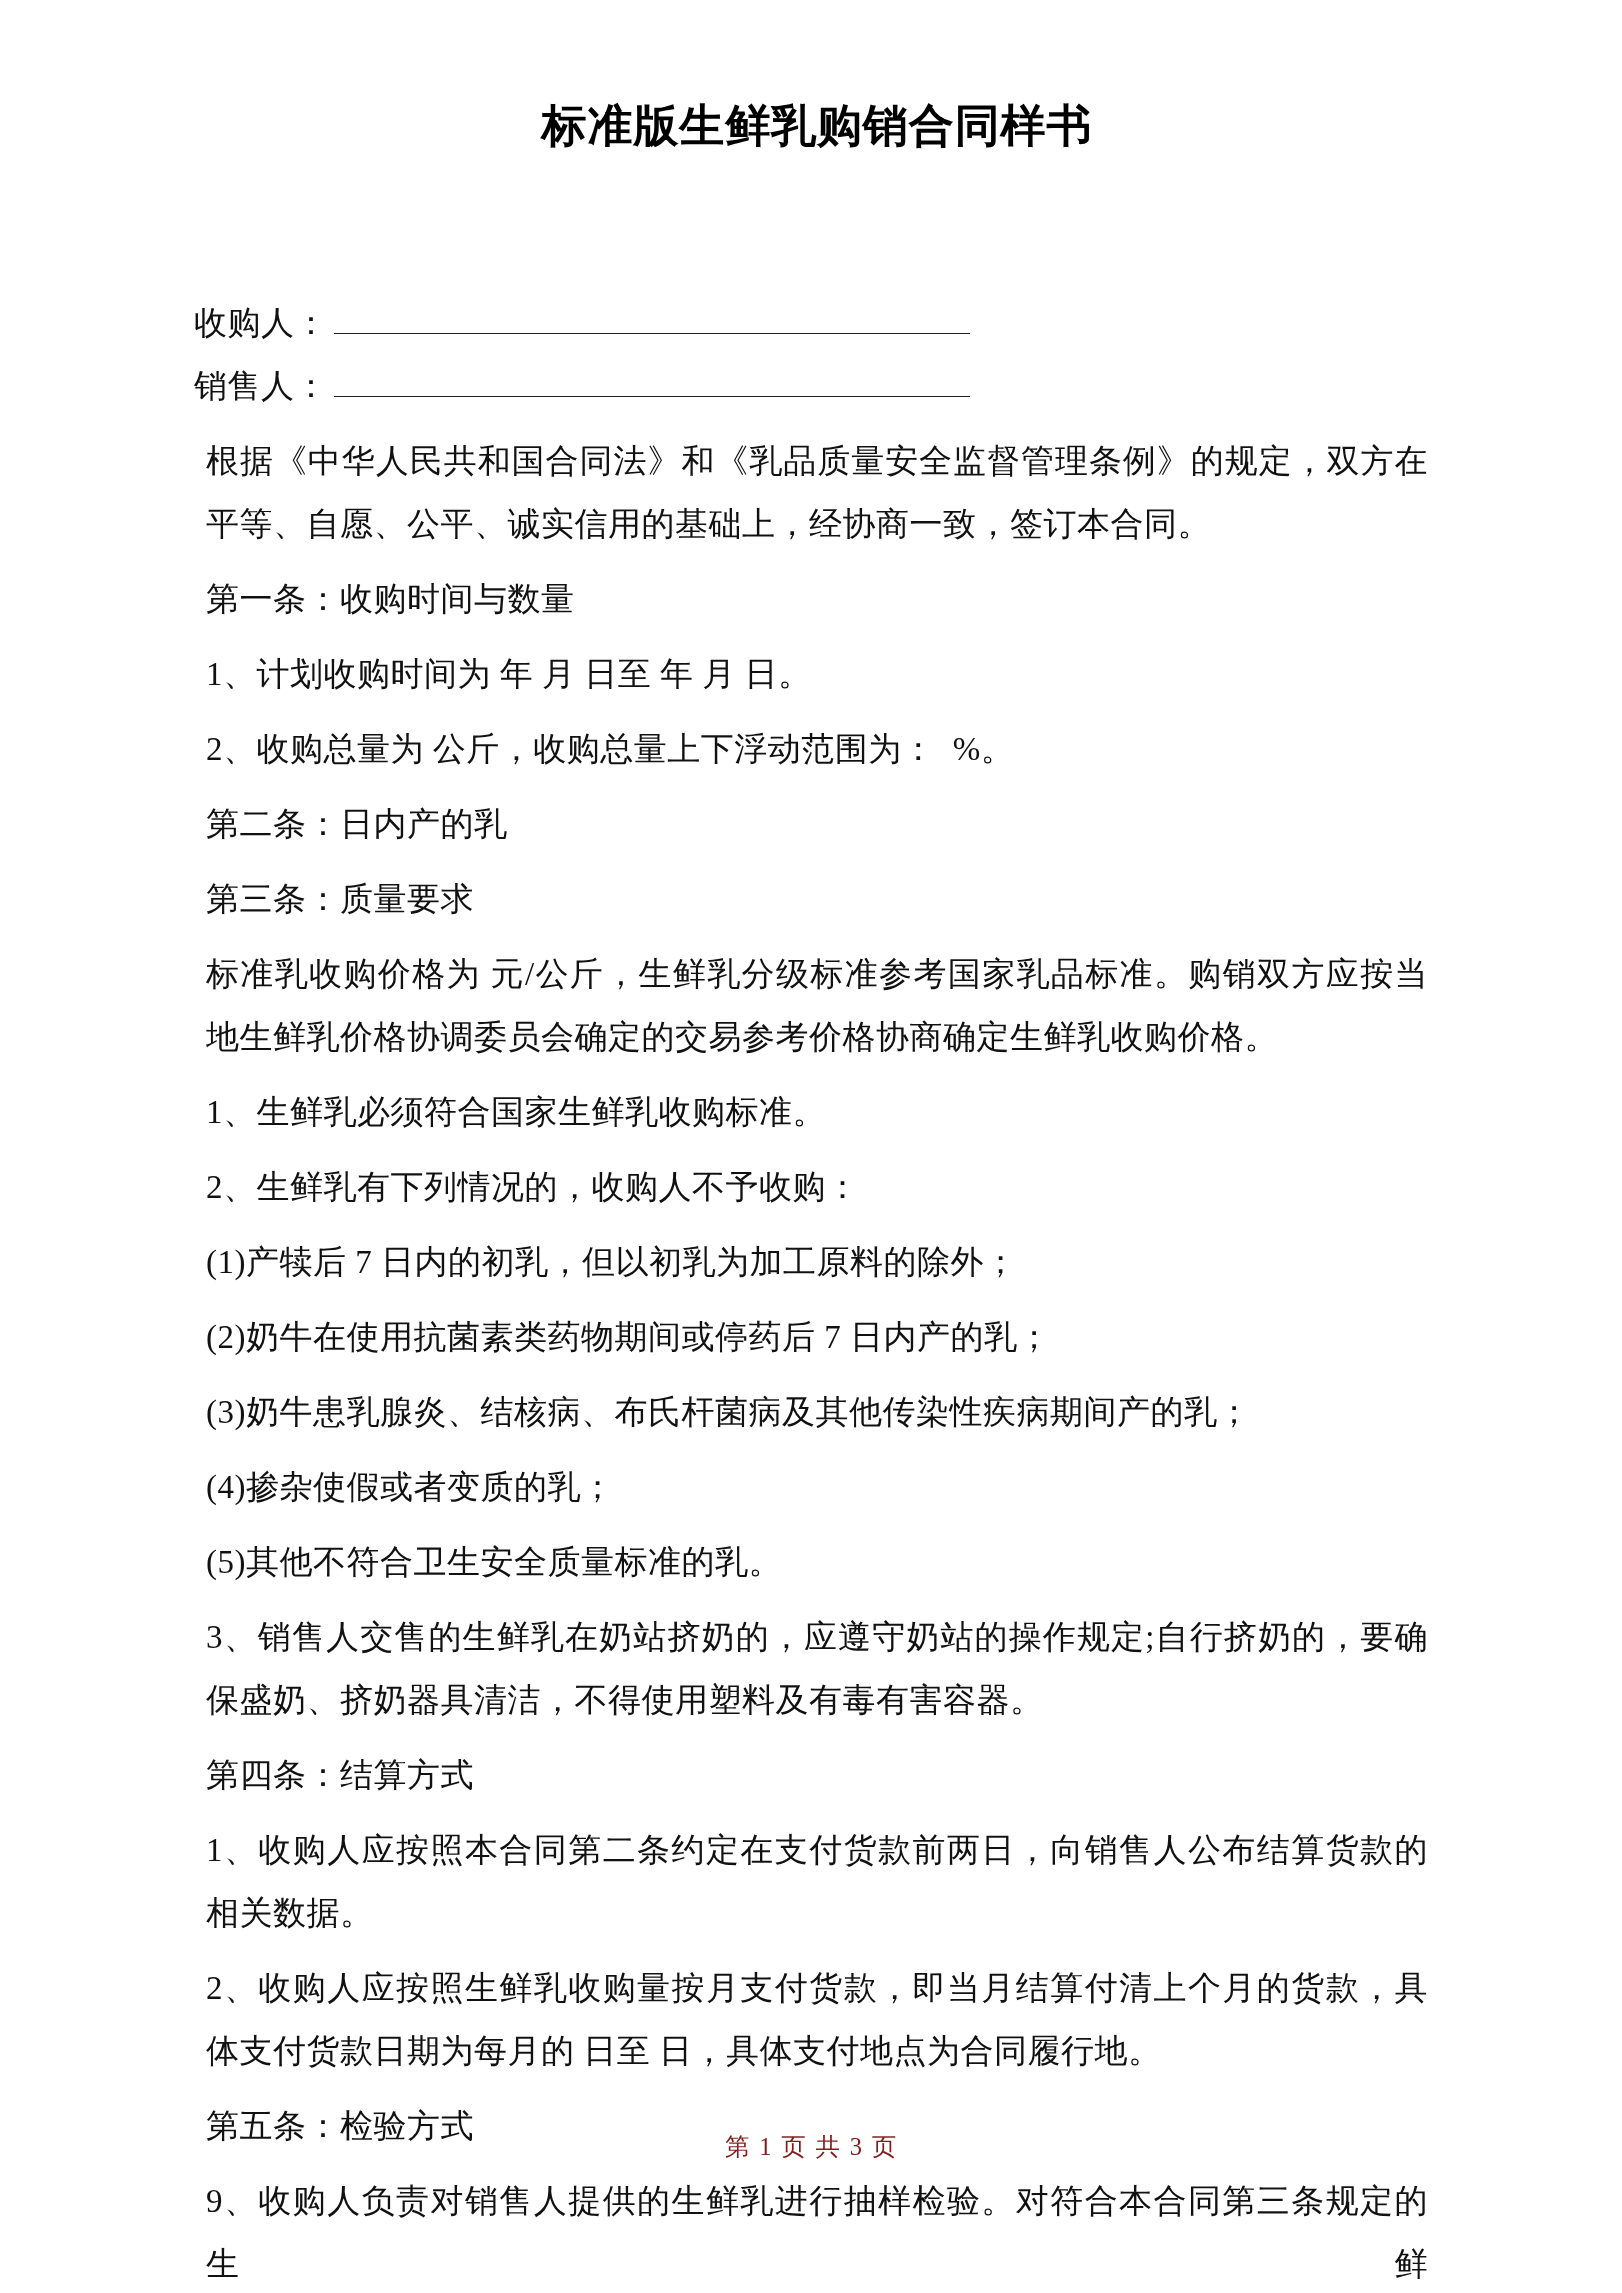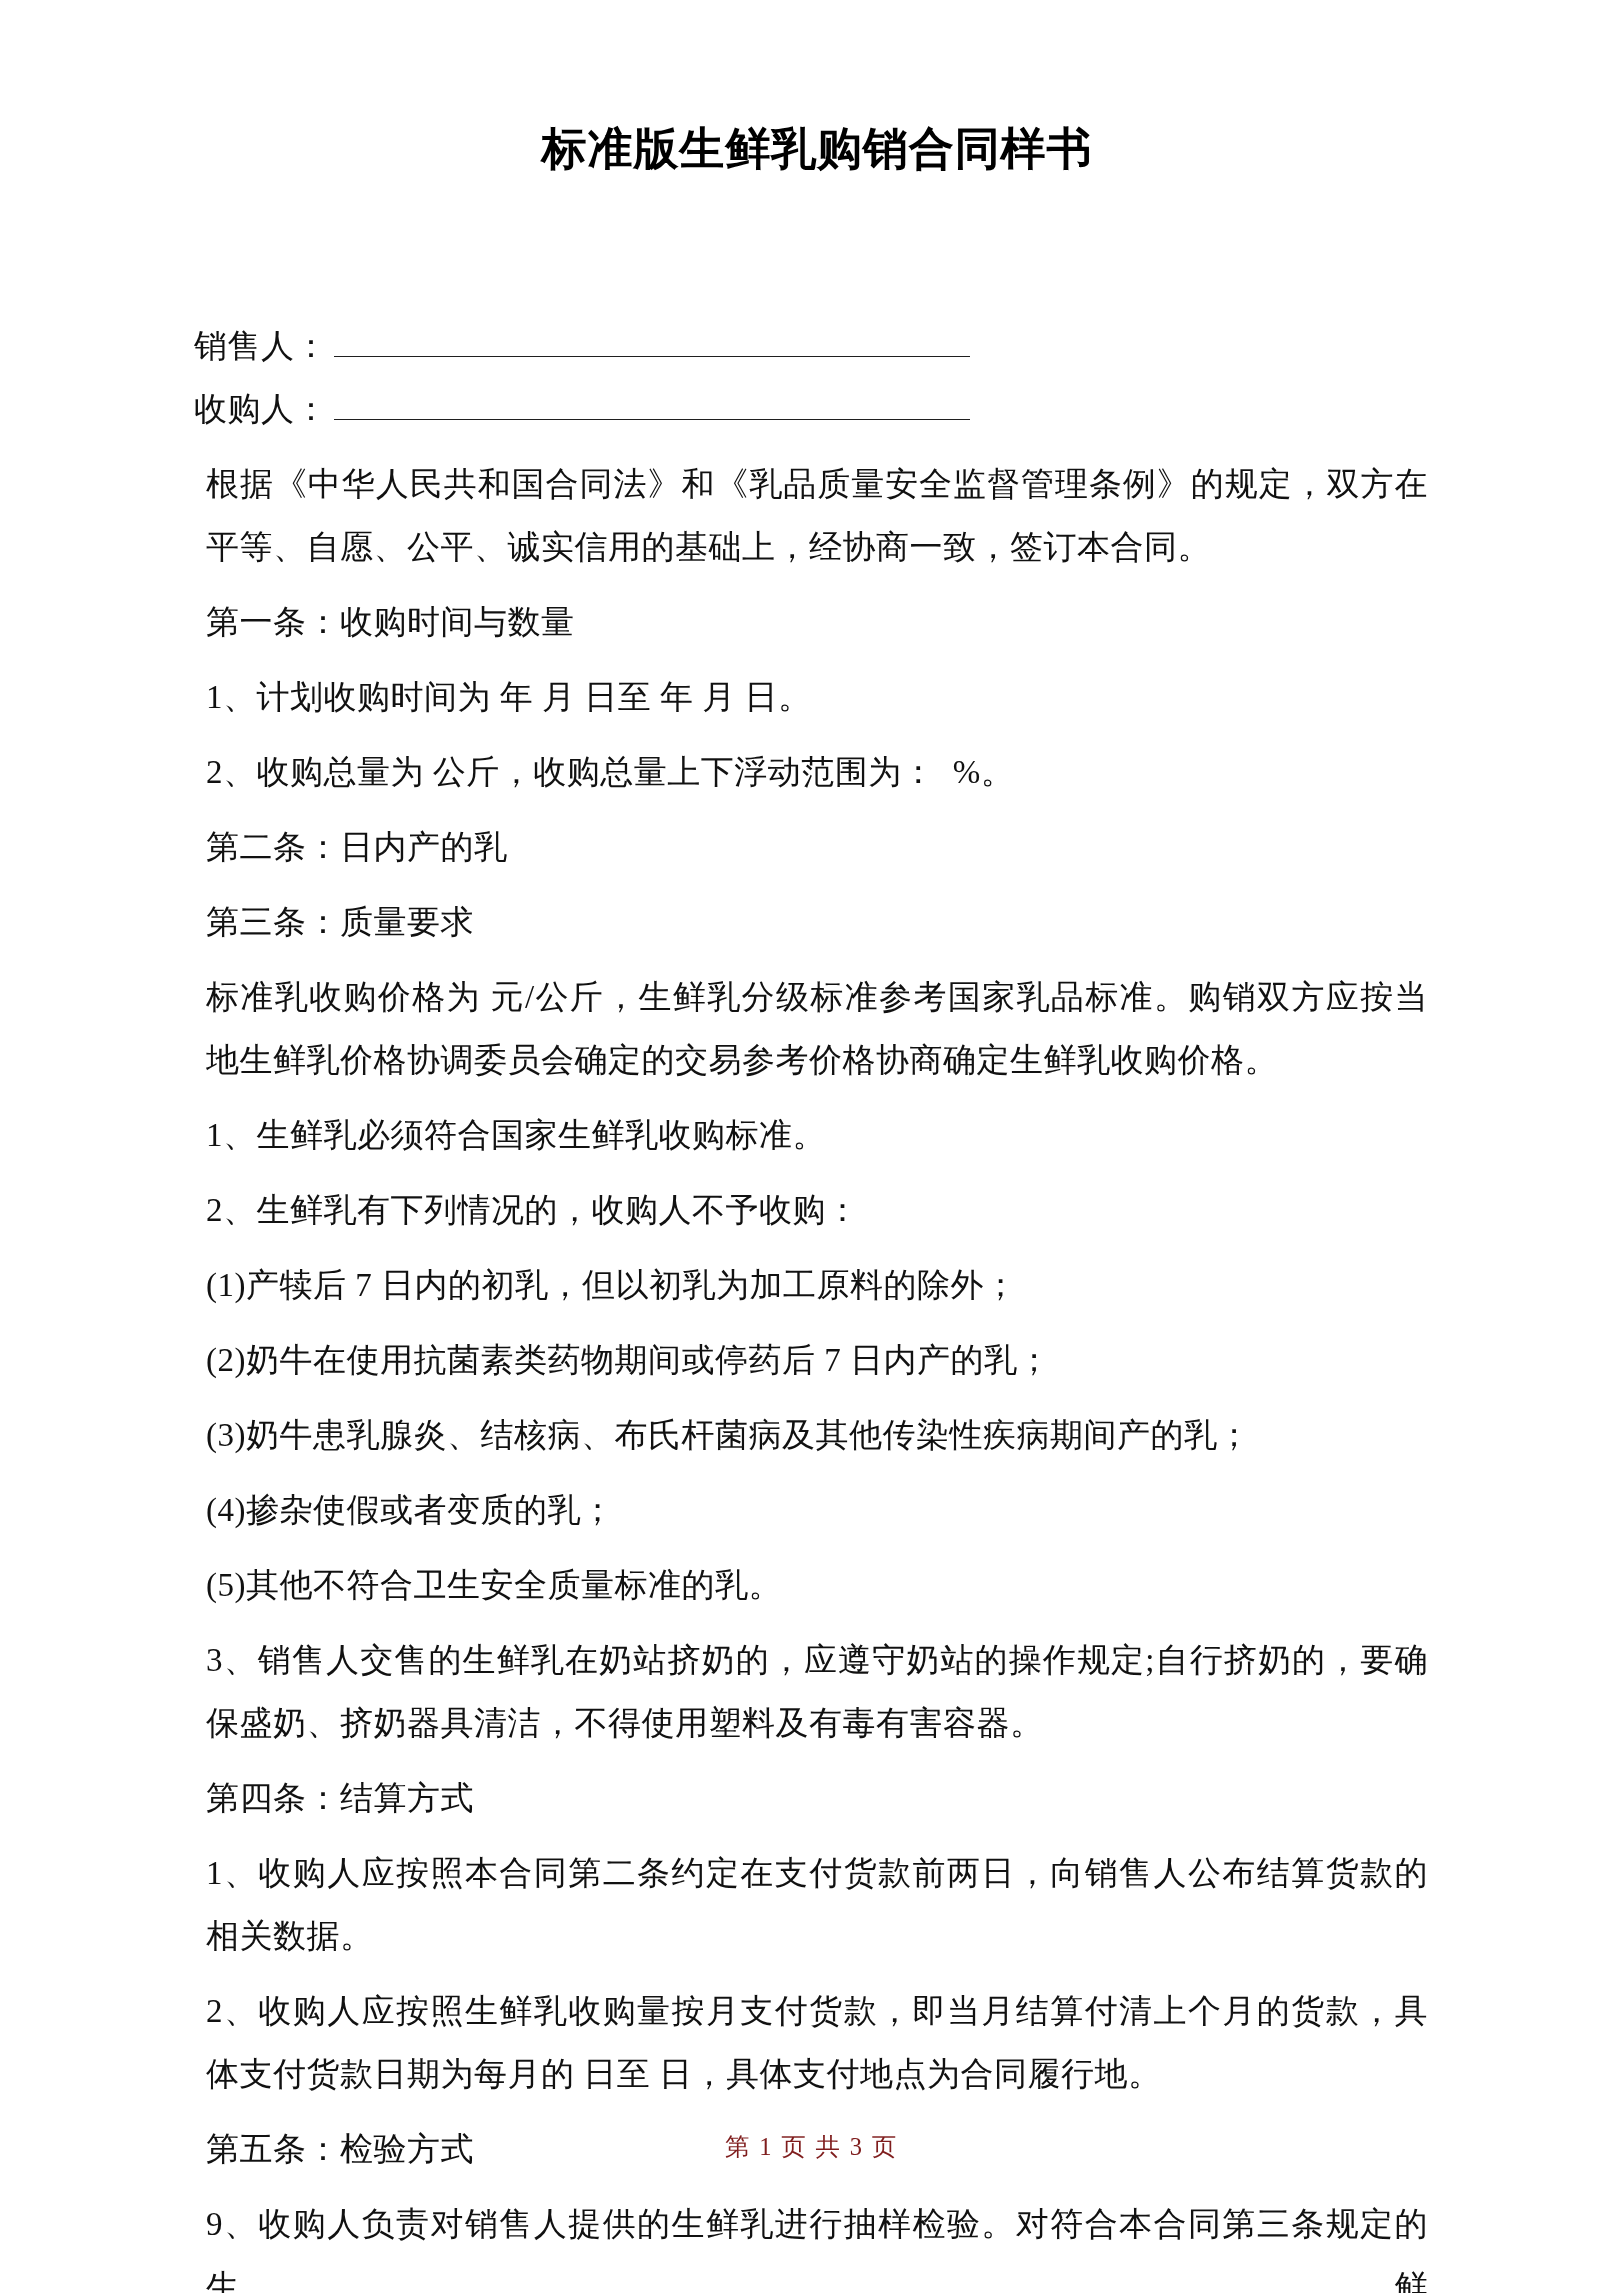--- a/index.html
+++ b/index.html
@@ -8,21 +8,21 @@
     background: #ffffff;
   }
   .page {
     position: relative;
     width: 1623px;
     height: 2294px;
     background: #ffffff;
     color: #111111;
     font-family: "Liberation Serif", "DejaVu Serif", serif;
     box-sizing: border-box;
-    padding: 115px 183px 0 194px;
+    padding: 92px 183px 0 194px;
     overflow: hidden;
   }
   .doc-title {
     font-size: 45px;
     font-weight: bold;
     text-align: center;
     letter-spacing: 0.9px;
     line-height: 68px;
     margin: 0 0 132px 0;
     color: #000000;
@@ -67,25 +67,25 @@
   }
 </style>
 </head>
 <body>
 
 <div class="page">
 
   <h1 class="doc-title">标准版生鲜乳购销合同样书</h1>
 
   <div class="party-row">
-    <span class="party-label">销售人：</span><span class="party-blank"></span>
+    <span class="party-label">收购人：</span><span class="party-blank"></span>
   </div>
 
   <div class="party-row">
-    <span class="party-label">收购人：</span><span class="party-blank"></span>
+    <span class="party-label">销售人：</span><span class="party-blank"></span>
   </div>
 
   <p class="para">根据《中华人民共和国合同法》和《乳品质量安全监督管理条例》的规定，双方在平等、自愿、公平、诚实信用的基础上，经协商一致，签订本合同。</p>
   <p class="para">第一条：收购时间与数量</p>
   <p class="para">1、计划收购时间为 年 月 日至 年 月 日。</p>
   <p class="para">2、收购总量为 公斤，收购总量上下浮动范围为：  %。</p>
   <p class="para">第二条：日内产的乳</p>
   <p class="para">第三条：质量要求</p>
   <p class="para">标准乳收购价格为 元/公斤，生鲜乳分级标准参考国家乳品标准。购销双方应按当地生鲜乳价格协调委员会确定的交易参考价格协商确定生鲜乳收购价格。</p>
   <p class="para">1、生鲜乳必须符合国家生鲜乳收购标准。</p>

